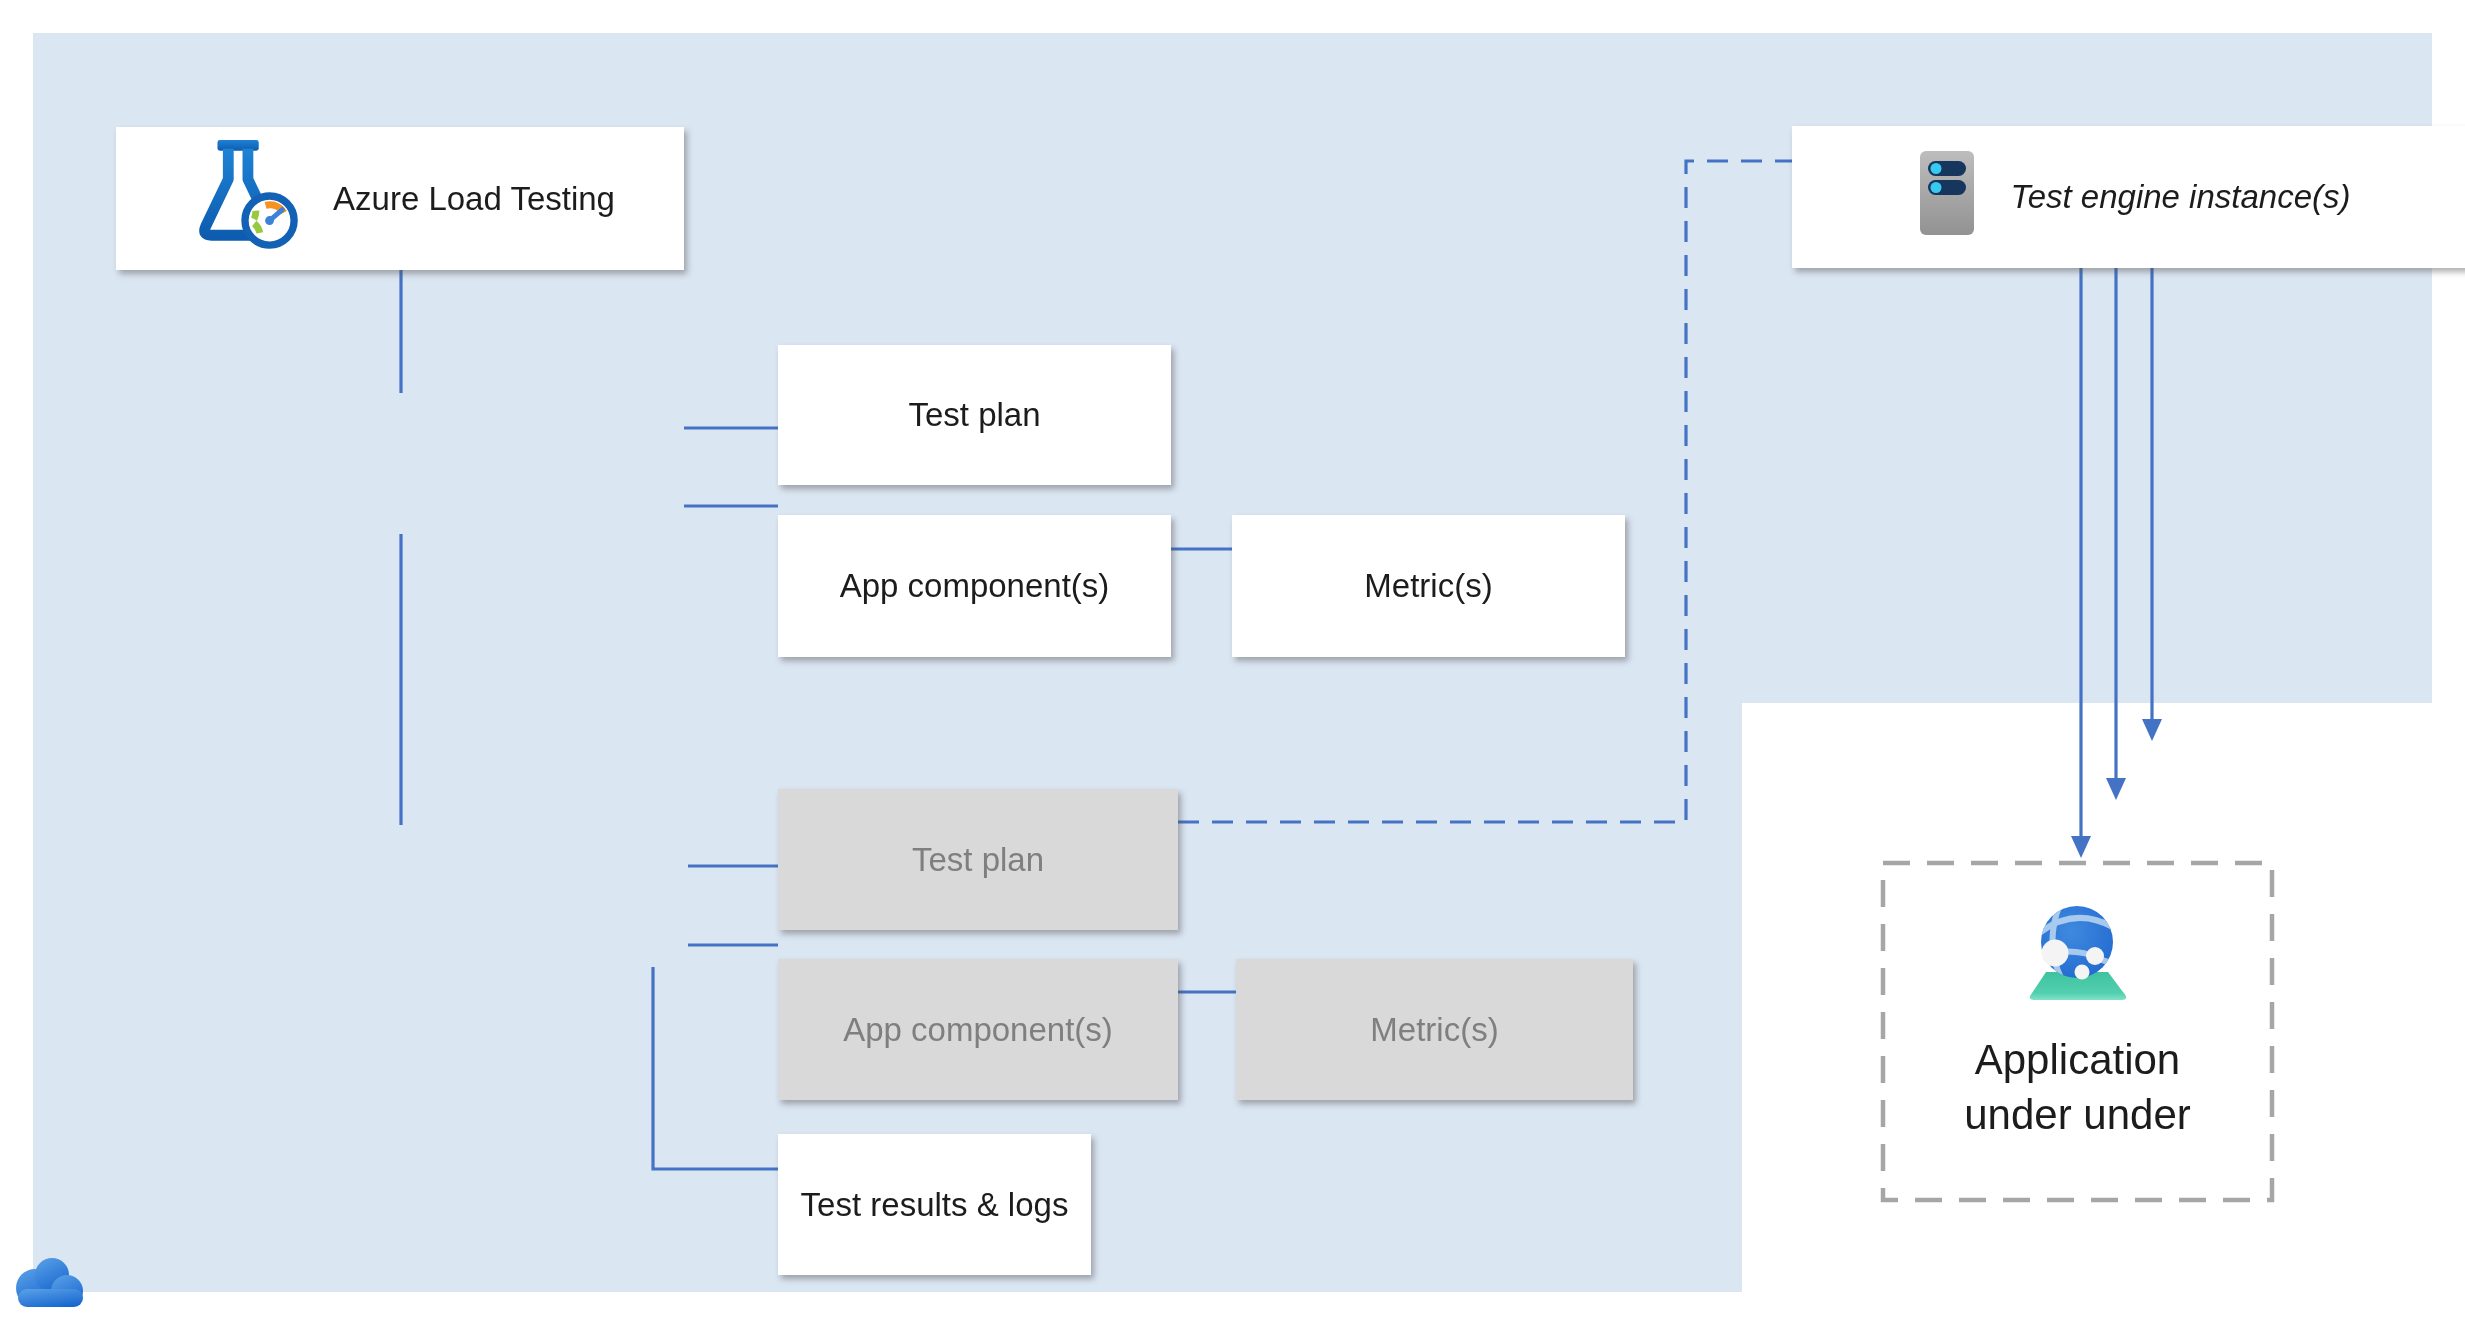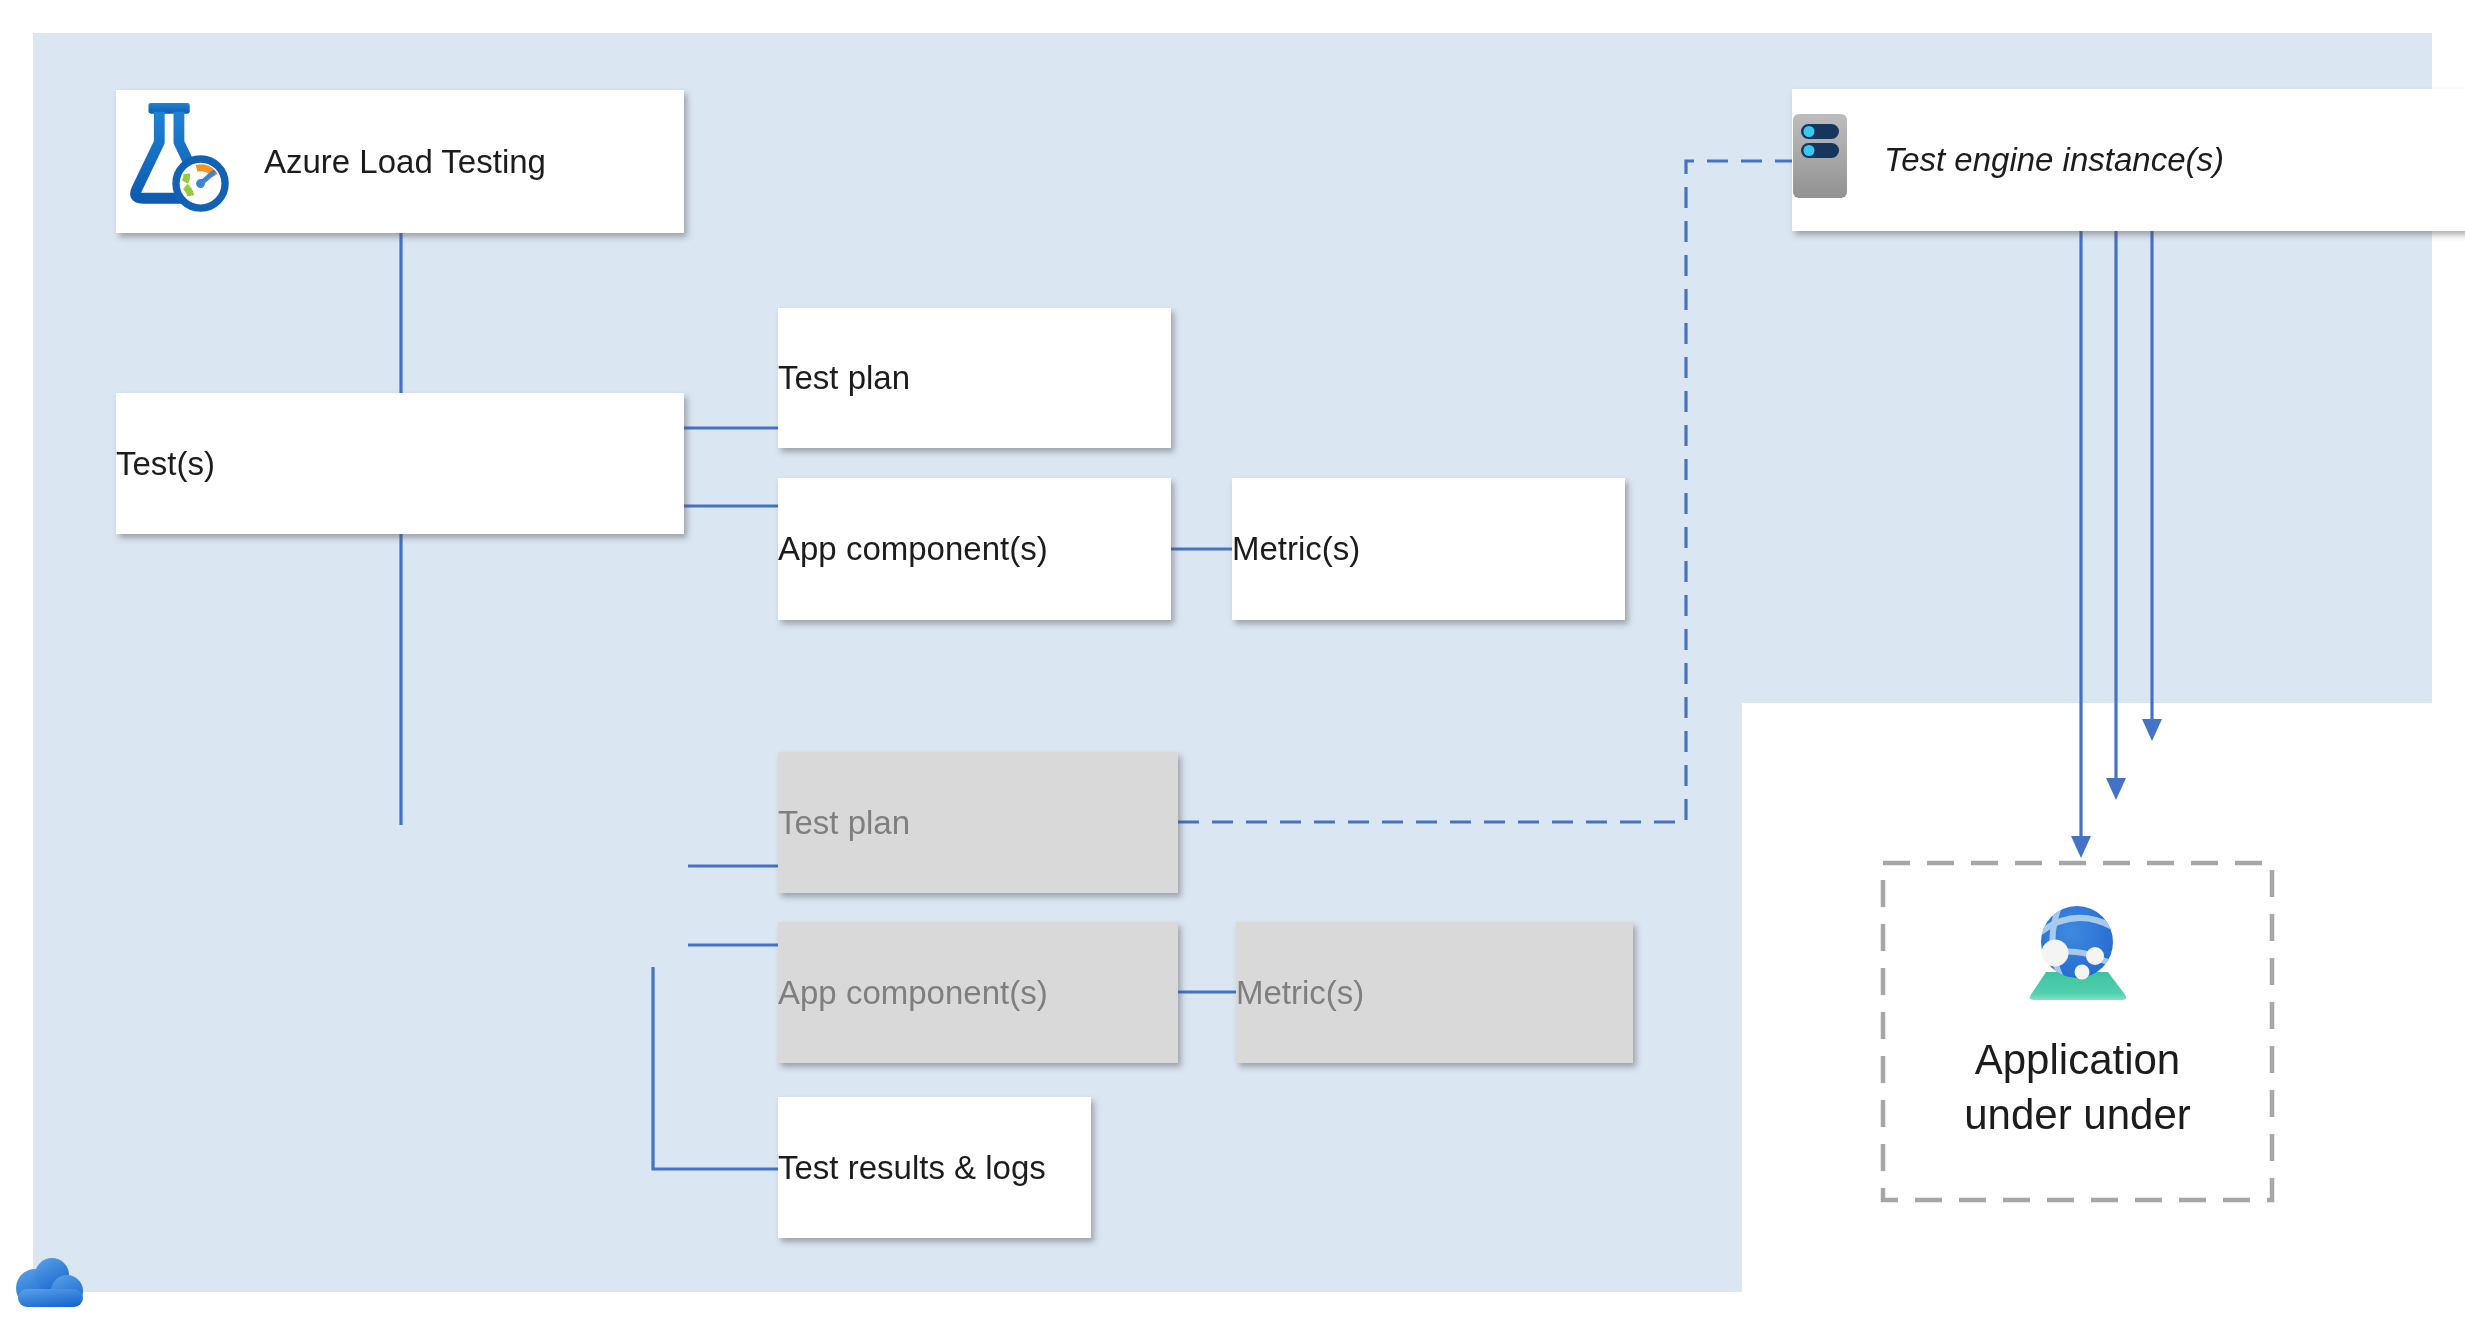--- a/index.html
+++ b/index.html
@@ -13,24 +13,24 @@
     --dashed-border-gray:#a6a6a6;
   }
   html,body{margin:0;padding:0;background:var(--canvas-bg);}
   .canvas{
     position:relative;width:2465px;height:1338px;overflow:hidden;
     font-family:"Liberation Sans", sans-serif;color:var(--text-dark);
   }
   .abs{position:absolute;}
   .panel{position:absolute;background:var(--panel-blue);}
   .node{
-    position:absolute;display:flex;align-items:center;justify-content:flex-start;
+    position:absolute;display:flex;align-items:center;justify-content:center;
     background:var(--node-white);
     box-shadow:3px 4px 6px rgba(80,80,80,.45);
-    font-size:33px;line-height:1.2;text-align:center;
+    font-size:33px;line-height:1.2;text-align:center;margin-top:37px;
   }
   .node.gray{background:var(--node-gray);color:var(--text-gray);}
   .node .label{white-space:nowrap;}
   .iconrow{display:flex;align-items:center;gap:30px;}
   .dashed-node{
     position:absolute;display:flex;flex-direction:column;align-items:center;
     justify-content:flex-start;background:transparent;font-size:42px;
   }
   .dashed-node .label2{text-align:center;line-height:1.32;}
   svg.wires{position:absolute;left:0;top:0;pointer-events:none;}
@@ -110,23 +110,20 @@
           <rect x="9" y="11" width="38" height="15" rx="7.5" fill="#17365d"></rect>
           <circle cx="17" cy="18.5" r="5.5" fill="#38c9f0"></circle>
           <rect x="9" y="30" width="38" height="15" rx="7.5" fill="#17365d"></rect>
           <circle cx="17" cy="37.5" r="5.5" fill="#38c9f0"></circle>
         </svg>
       </span>
       <span class="label">Test engine instance(s)</span>
     </div>
   </div>
 
-  <div class="node" style="left:116px;top:393px;width:568px;height:141px;">
-    <span class="label">Test(s)</span>
-  </div>
 
   <div class="node" style="left:778px;top:308px;width:393px;height:140px;">
     <span class="label">Test plan</span>
   </div>
 
   <div class="node" style="left:778px;top:478px;width:393px;height:142px;">
     <span class="label">App component(s)</span>
   </div>
 
   <div class="node" style="left:1232px;top:478px;width:393px;height:142px;">

